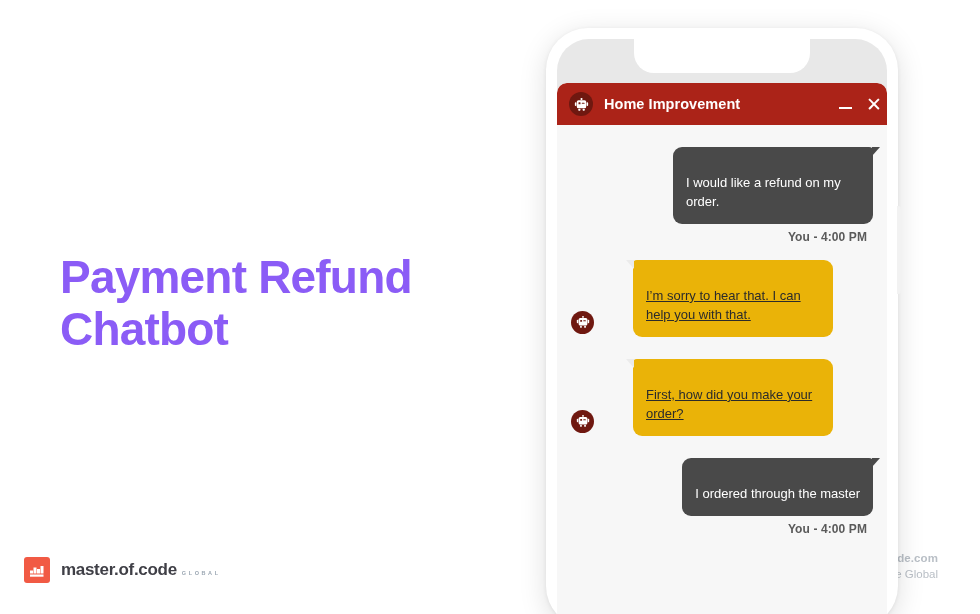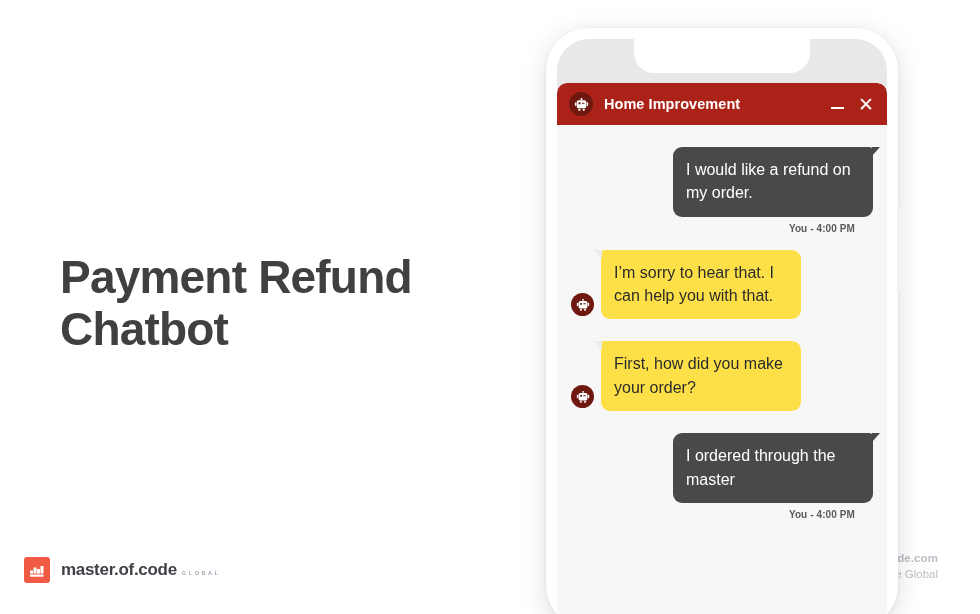--- a/index.html
+++ b/index.html
@@ -22,21 +22,21 @@
   }
   .page-title {
     position: absolute;
     left: 60px;
     top: 252px;
     width: 430px;
     font-size: 46px;
     line-height: 1.12;
     font-weight: bold;
     letter-spacing: -0.8px;
-    color: #404040;
+    color: #8b5cf6;
   }
 
   
   .logo-row {
     position: absolute;
     left: 24px;
     top: 557px;
     display: flex;
     align-items: center;
     height: 26px;
@@ -137,21 +137,21 @@
     height: 534px;
     border-radius: 10px 10px 0 0;
     overflow: hidden;
     background: #f7f7f7;
   }
   .chat-header {
     height: 42px;
     background: #ab2318;
     display: flex;
     align-items: center;
-    padding: 0 13px 0 12px;
+    padding: 0 5px 0 12px;
     border-radius: 9px 9px 0 0;
   }
   .header-avatar {
     width: 24px; height: 24px;
     border-radius: 50%;
     background: #6f1810;
     flex: 0 0 auto;
     display: flex; align-items: center; justify-content: center;
   }
   .header-title {
@@ -196,29 +196,31 @@
     border-radius: 50%;
     background: #6f1810;
     flex: 0 0 auto;
     margin-right: 7px;
     margin-bottom: 3px;
     display: flex; align-items: center; justify-content: center;
   }
 
   .bubble {
     max-width: 200px;
-    padding: 11px 13px 12px 13px;
-    font-size: 16px;
+    padding: 27px 13px 12px 13px;
+    font-size: 13px;
     line-height: 1.46;
     position: relative;
+    margin-left: 32px;
   }
   .bubble.bot {
-    background: #fde047;
+    background: #eab308;
     color: #2b2b2b;
     border-radius: 4px 9px 9px 9px;
+    text-decoration: underline;
   }
   .bubble.bot::before {
     content: "";
     position: absolute;
     left: -7px; top: 0;
     border-style: solid;
     border-width: 0 8px 9px 0;
     border-color: transparent #ebebeb transparent transparent;
   }
   .bubble.user {
@@ -230,24 +232,24 @@
   .bubble.user::after {
     content: "";
     position: absolute;
     right: -7px; top: 0;
     border-style: solid;
     border-width: 0 0 9px 8px;
     border-color: transparent transparent transparent #494949;
   }
   .meta {
     text-align: right;
-    font-size: 10px;
+    font-size: 12px;
     font-weight: bold;
     color: #5a5a5a;
-    margin: 6px 18px 16px 0;
+    margin: 6px 6px 16px 0;
     letter-spacing: 0.1px;
   }
   .gap { height: 18px; }
 
   .fade-mask {
     position: absolute;
     left: 0; right: 0; bottom: 0;
     height: 66px;
     background: linear-gradient(to bottom, rgba(247,247,247,0) 0%, rgba(247,247,247,0.82) 62%, rgba(247,247,247,1) 100%);
     pointer-events: none;

